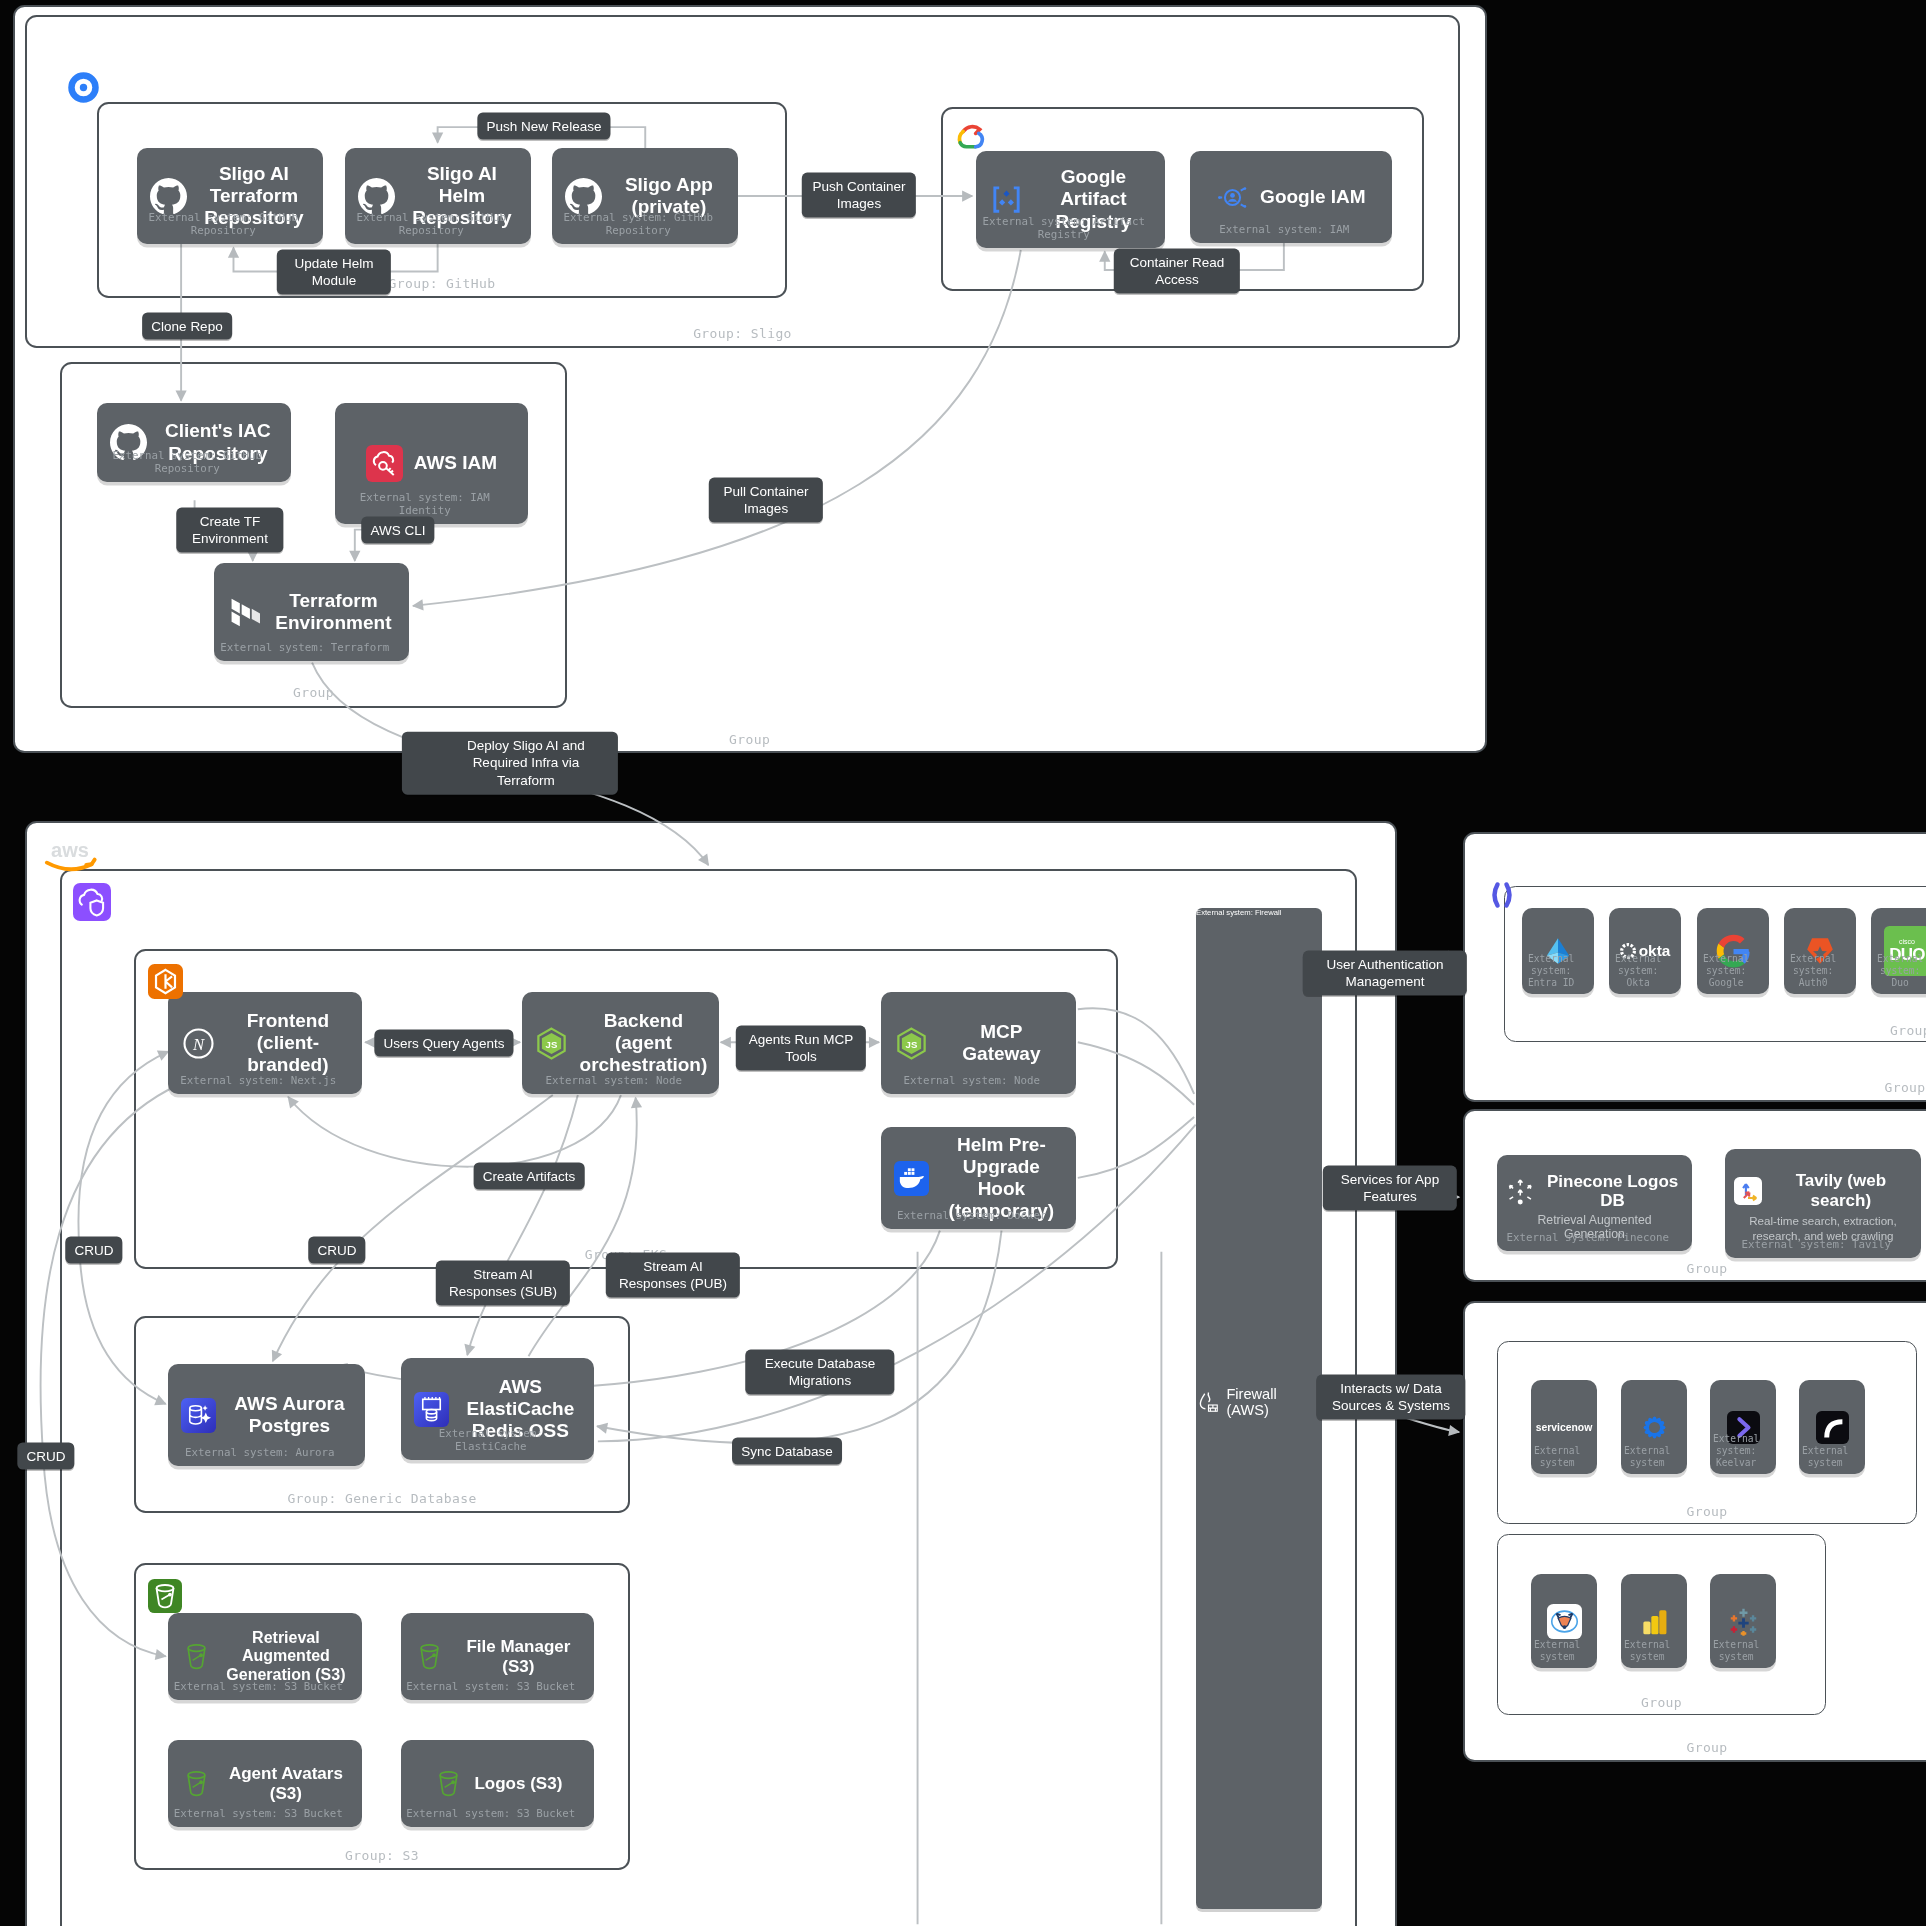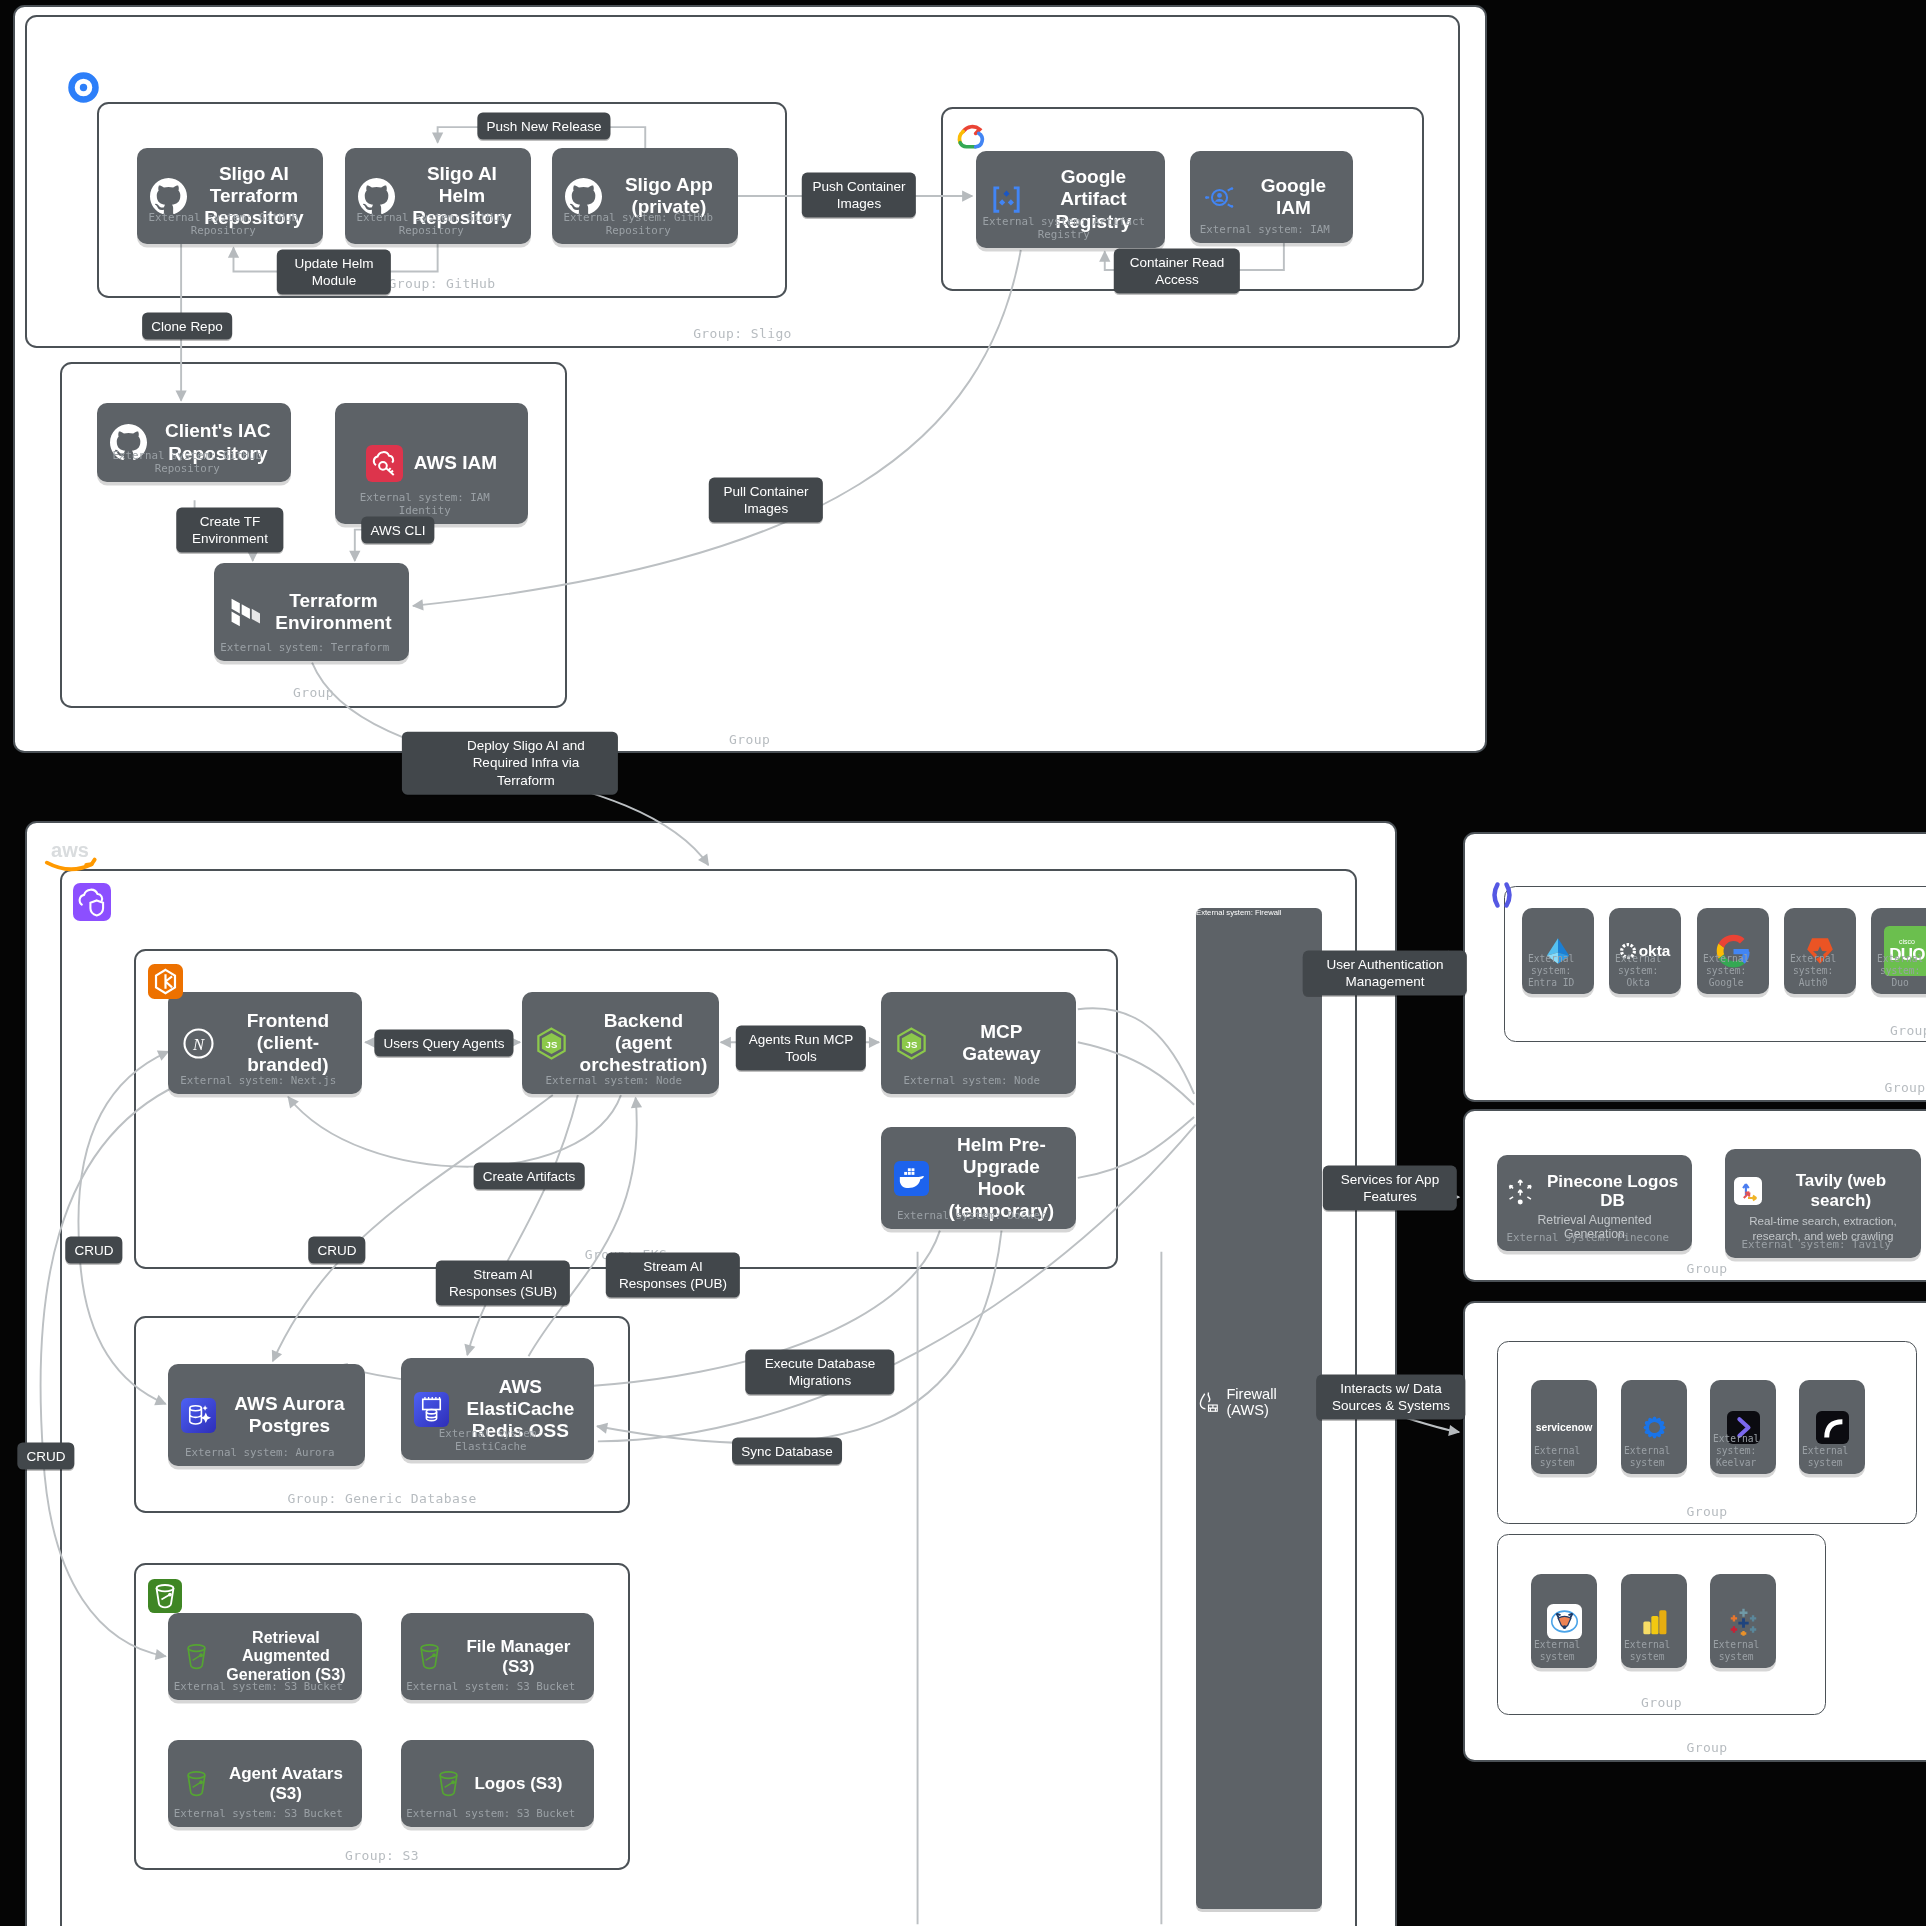--- a/index.html
+++ b/index.html
@@ -200,21 +200,21 @@
         <svg width="35" height="35" viewBox="0 0 48 48">
       <path d="M14 8 h-6 v32 h6 M34 8 h6 v32 h-6" fill="none" stroke="#4285f4" stroke-width="4"></path>
       <rect x="21" y="13" width="6" height="6" fill="#1a56c4" transform="rotate(45 24 16)"></rect>
       <rect x="15" y="25" width="6" height="6" fill="#4285f4" transform="rotate(45 18 28)"></rect>
       <rect x="27" y="25" width="6" height="6" fill="#4285f4" transform="rotate(45 30 28)"></rect>
         </svg>
       </span>
     <span class="t">Google Artifact Registry</span>
     <span class="sub">External system: Artifact Registry</span>
   </div>
-  <div class="card" style="left:1190px;top:151px;width:163px;height:92px;">
+  <div class="card" style="left:1190px;top:151px;width:202px;height:92px;">
     <span class="iconbox">
         <svg width="33" height="33" viewBox="0 0 48 48">
       <circle cx="24" cy="24" r="11" fill="none" stroke="#4285f4" stroke-width="3"></circle>
       <circle cx="24" cy="21" r="3.5" fill="#4285f4"></circle>
           <path d="M17 30 a8 8 0 0 1 14 0" fill="#4285f4"></path>
       <path d="M36 14 l5 -3 M36 34 l5 3 M9 24 h-5" stroke="#4285f4" stroke-width="3"></path>
       <circle cx="5" cy="24" r="2" fill="#4285f4"></circle>
           <circle cx="42" cy="11" r="2" fill="#4285f4"></circle>
           <circle cx="42" cy="37" r="2" fill="#4285f4"></circle>
         </svg>

